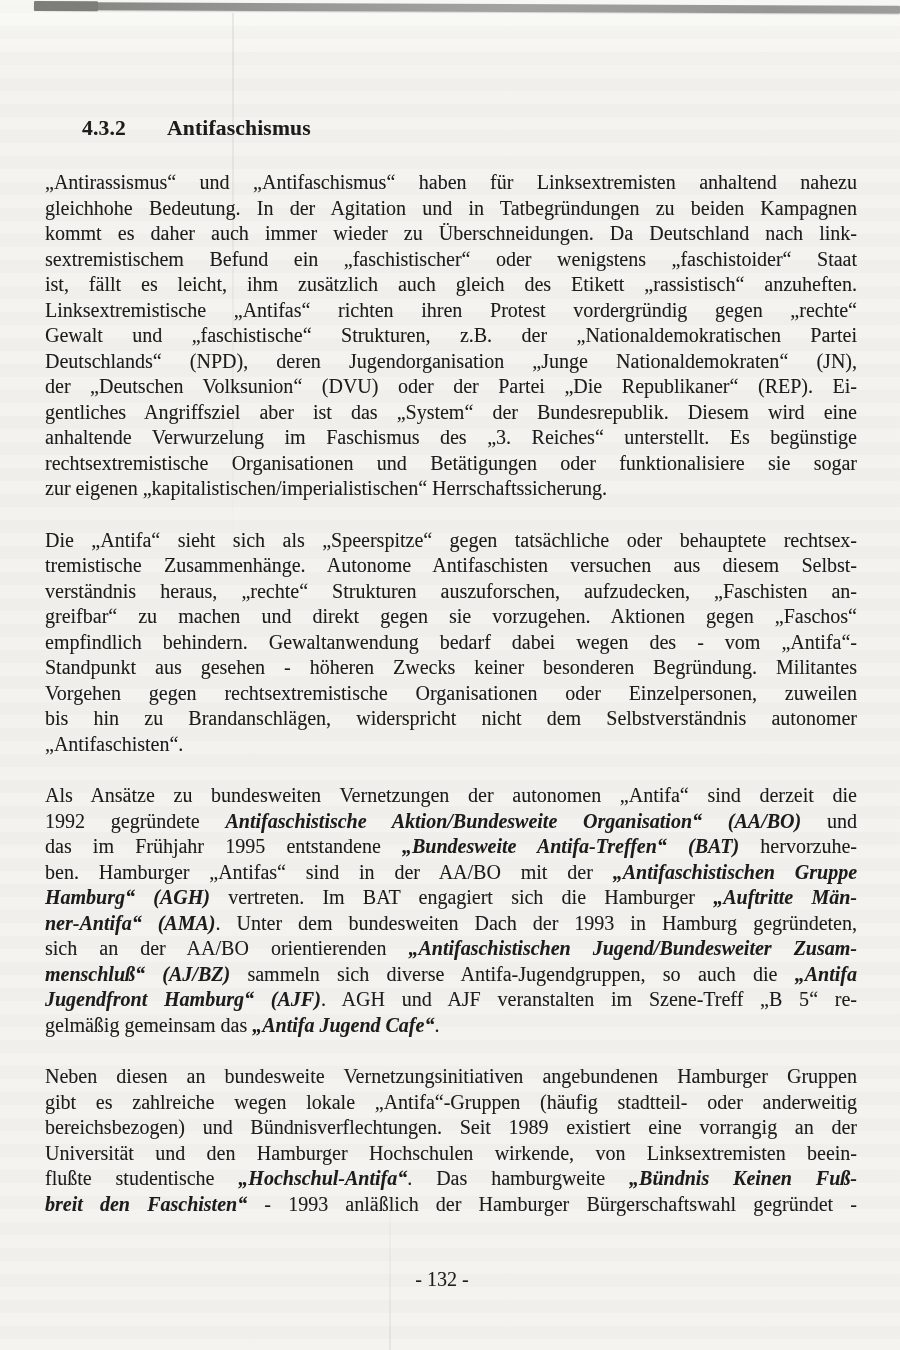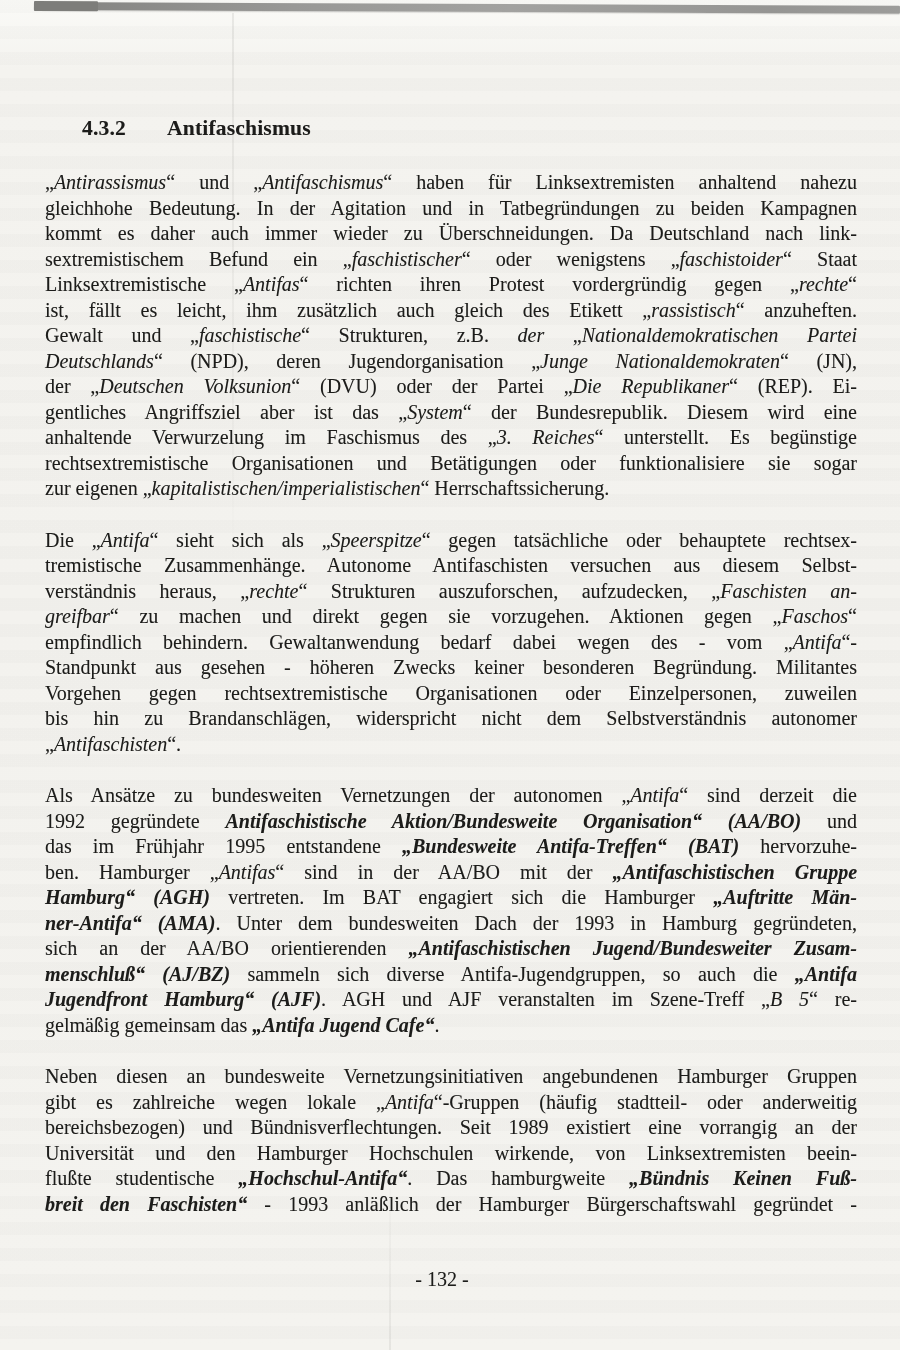--- a/index.html
+++ b/index.html
@@ -37,21 +37,21 @@
   }
   .heading{font-weight:bold;font-size:21.5px;line-height:26px;margin-bottom:29px;letter-spacing:0.2px;margin-left:37px;}
   .heading .num{display:inline-block;width:85px;}
   .para{margin:0 0 26px 0;}
   .para:last-child{margin-bottom:16px;}
   .line{
     font-size:20px;line-height:25.5px;
     text-align:justify;text-align-last:justify;-moz-text-align-last:justify;
   }
   .line.last{text-align-last:left;-moz-text-align-last:left;}
-  .i{font-style:italic;}
+  .i{}
   .bi{font-style:italic;font-weight:bold;}
   .footer{
     position:absolute;top:1268px;left:0;width:900px;text-align:center;
     font-size:20px;color:#1c1c1a;transform:translateX(-8px);
     text-shadow:0.2px 0.2px 0.5px rgba(40,40,40,0.28);
   }
 </style>
 </head>
 <body>
 
@@ -65,22 +65,22 @@
   <div class="doc">
     <div class="heading">
       <span class="num">4.3.2</span><span>Antifaschismus</span>
     </div>
     <div>
         <div class="para">
           <div class="line"><span>„</span><span class="i">Antirassismus</span><span>“ und „</span><span class="i">Antifaschismus</span><span>“ haben für Linksextremisten anhaltend nahezu</span></div>
           <div class="line"><span>gleichhohe Bedeutung. In der Agitation und in Tatbegründungen zu beiden Kampagnen</span></div>
           <div class="line"><span>kommt es daher auch immer wieder zu Überschneidungen. Da Deutschland nach link-</span></div>
           <div class="line"><span>sextremistischem Befund ein „</span><span class="i">faschistischer</span><span>“ oder wenigstens „</span><span class="i">faschistoider</span><span>“ Staat</span></div>
+          <div class="line"><span>ist, fällt es leicht, ihm zusätzlich auch gleich des Etikett „</span><span class="i">rassistisch</span><span>“ anzuheften.</span></div>
           <div class="line"><span>Linksextremistische „</span><span class="i">Antifas</span><span>“ richten ihren Protest vordergründig gegen „</span><span class="i">rechte</span><span>“</span></div>
-          <div class="line"><span>ist, fällt es leicht, ihm zusätzlich auch gleich des Etikett „</span><span class="i">rassistisch</span><span>“ anzuheften.</span></div>
           <div class="line"><span>Gewalt und „</span><span class="i">faschistische</span><span>“ Strukturen, z.B. </span><span class="i">der</span><span> „</span><span class="i">Nationaldemokratischen Partei</span></div>
           <div class="line"><span class="i">Deutschlands</span><span>“ (NPD), deren Jugendorganisation „</span><span class="i">Junge Nationaldemokraten</span><span>“ (JN),</span></div>
           <div class="line"><span>der „</span><span class="i">Deutschen Volksunion</span><span>“ (DVU) oder der Partei „</span><span class="i">Die Republikaner</span><span>“ (REP). Ei-</span></div>
           <div class="line"><span>gentliches Angriffsziel aber ist das „</span><span class="i">System</span><span>“ der Bundesrepublik. Diesem wird eine</span></div>
           <div class="line"><span>anhaltende Verwurzelung im Faschismus des „</span><span class="i">3. Reiches</span><span>“ unterstellt. Es begünstige</span></div>
           <div class="line"><span>rechtsextremistische Organisationen und Betätigungen oder funktionalisiere sie sogar</span></div>
           <div class="line last"><span>zur eigenen „</span><span class="i">kapitalistischen/imperialistischen</span><span>“ Herrschaftssicherung.</span></div>
         </div>
         <div class="para">
           <div class="line"><span>Die „</span><span class="i">Antifa</span><span>“ sieht sich als „</span><span class="i">Speerspitze</span><span>“ gegen tatsächliche oder behauptete rechtsex-</span></div>

